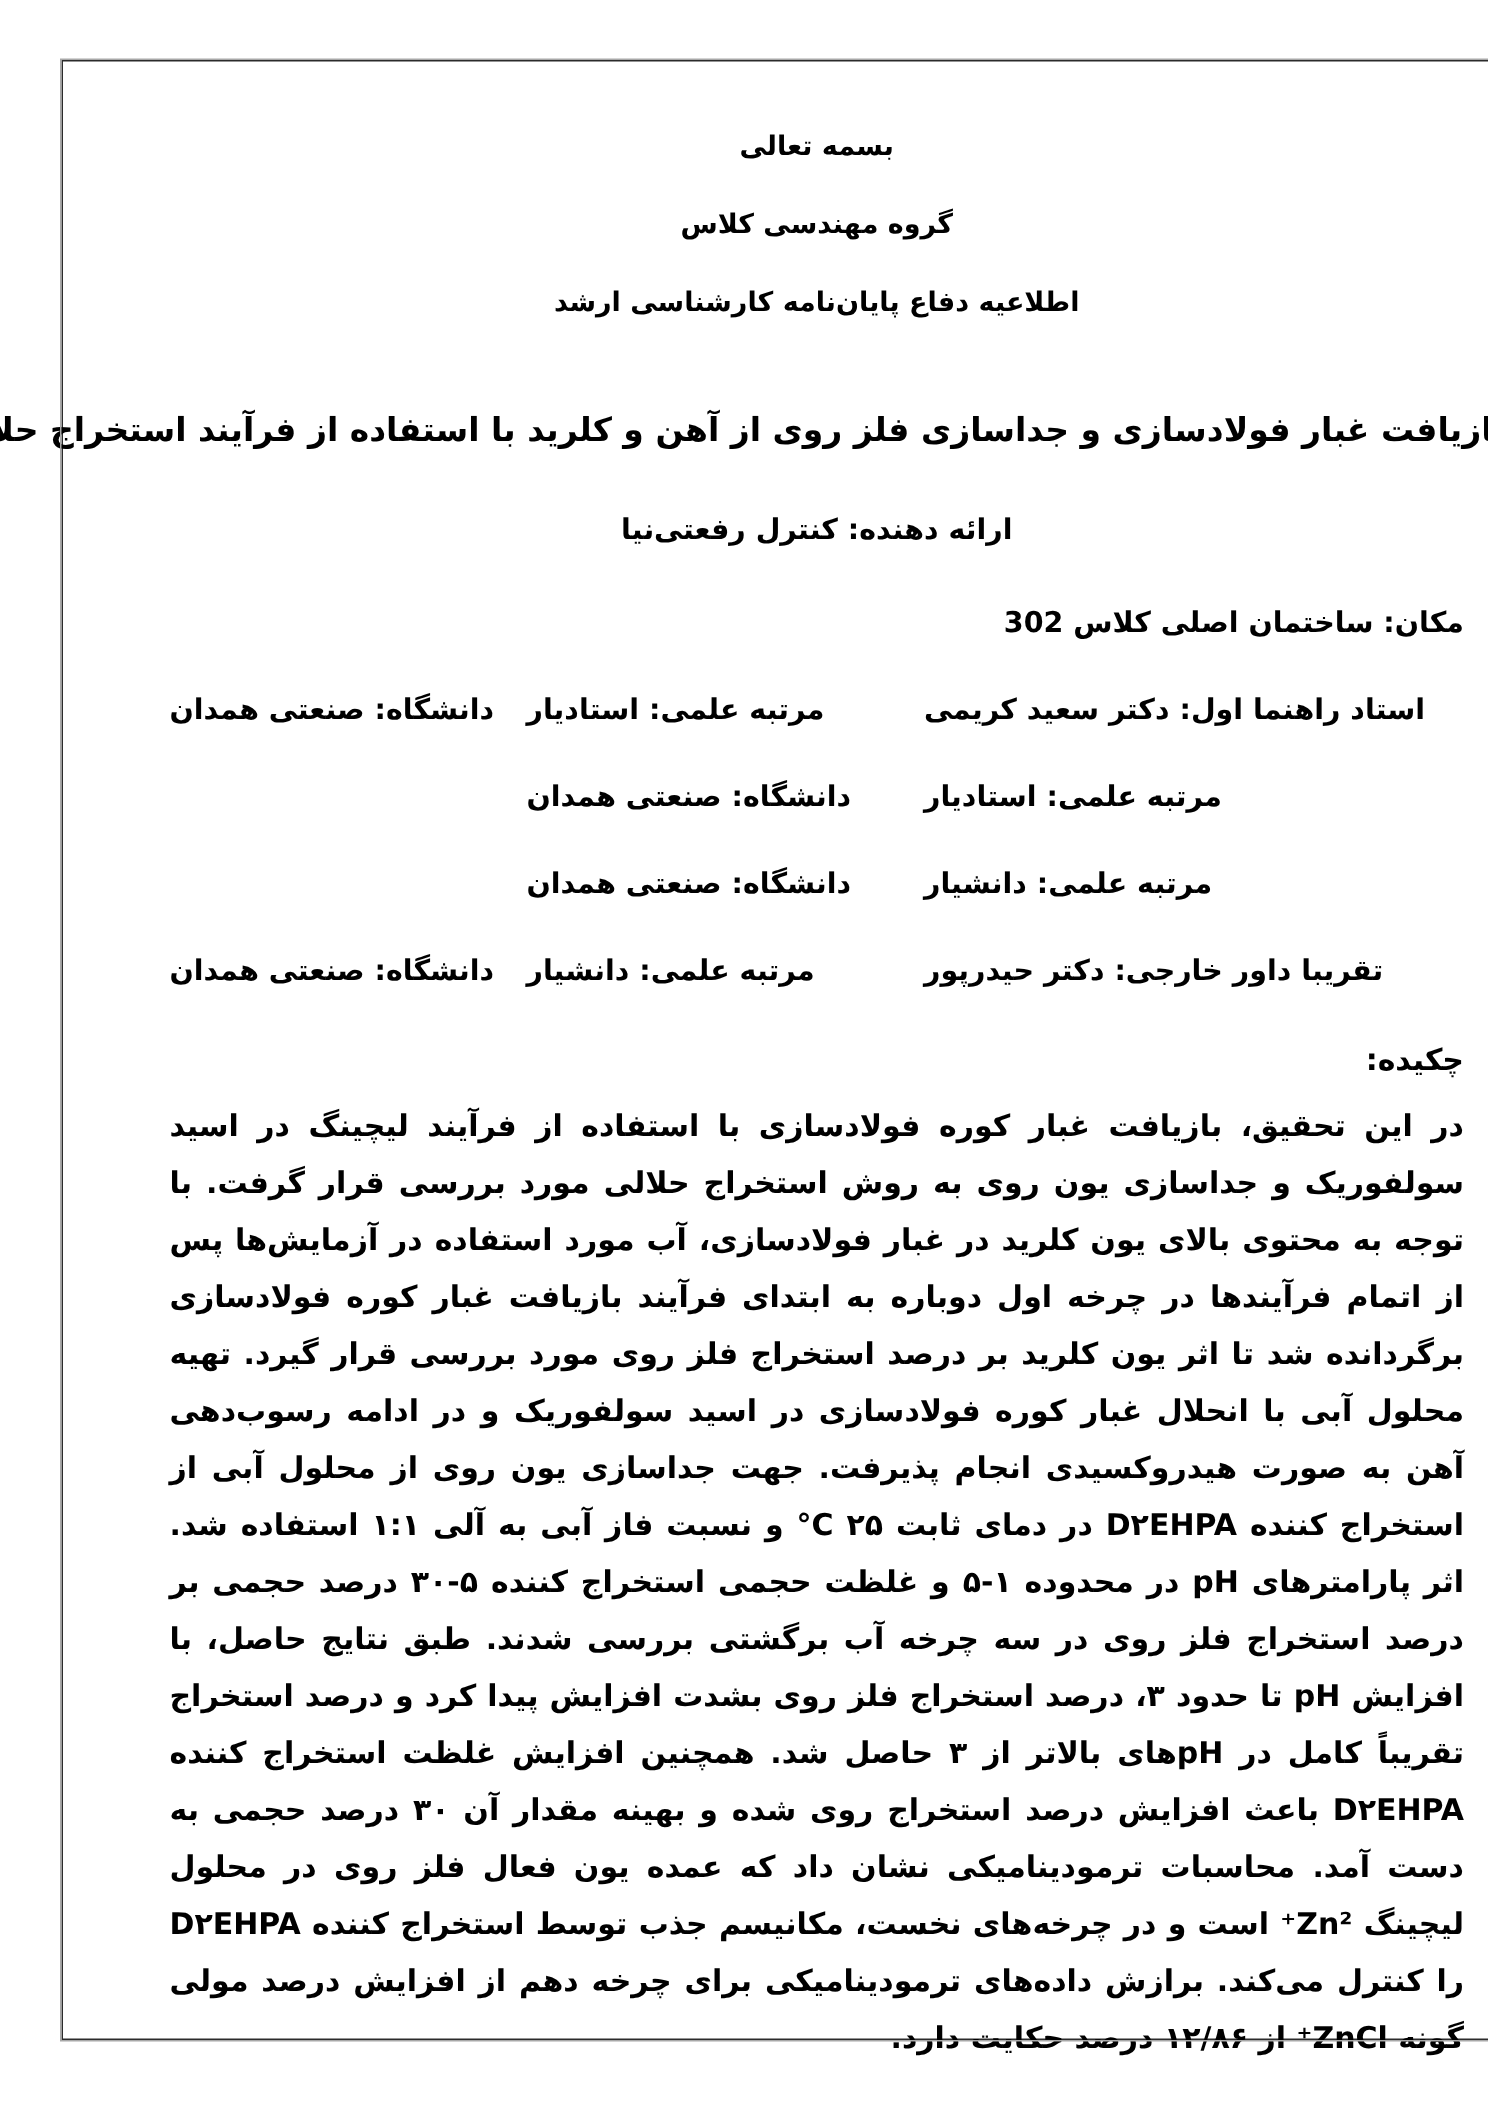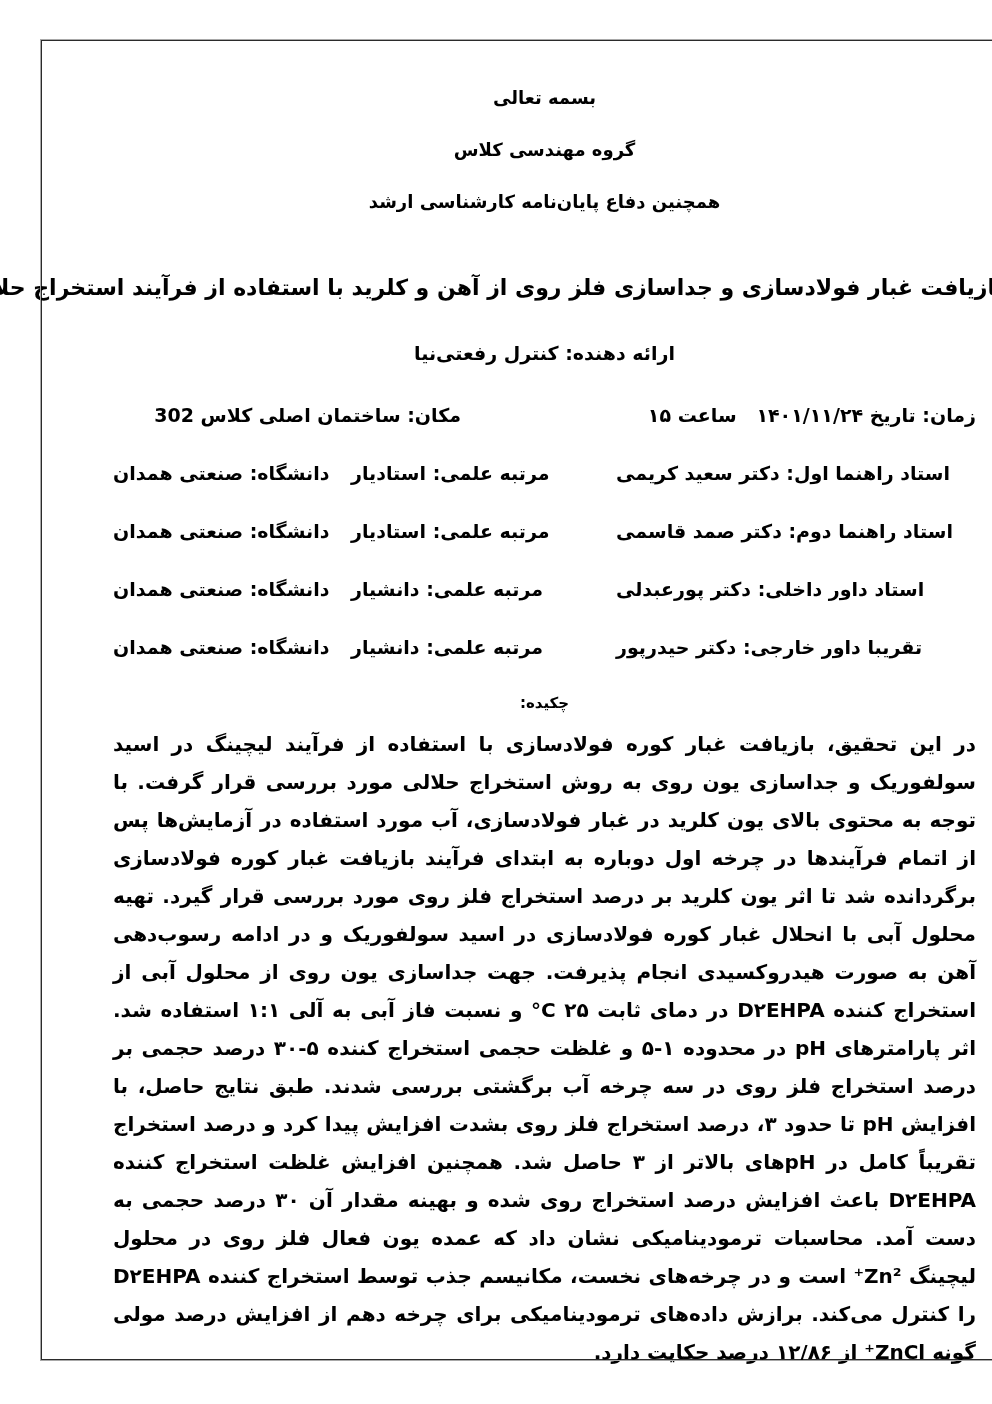--- a/index.html
+++ b/index.html
@@ -57,64 +57,61 @@
   }
   .schedule-row > span { text-align: start; }
   .committee-row {
     display: grid;
     grid-template-columns: 360px 265px 1fr;
     font-size: 19px;
     margin-top: 36px;
   }
   .committee-row > span { text-align: left; }
   .abstract-heading {
-    font-size: 15px;
+    font-size: 20px;
     margin: 36px 0 0 0;
-    text-align: center;
+    text-align: right;
   }
   .abstract-text {
     font-size: 20px;
     line-height: 38px;
     text-align: justify;
     margin: 13px 0 0 0;
   }
 </style>
 </head>
 <body>
 
 <div class="page-frame">
   <div class="page-content">
 
     <p class="header-line">بسمه تعالی</p>
     <p class="header-line">گروه مهندسی کلاس</p>
-    <p class="header-line">همچنین دفاع پایان‌نامه کارشناسی ارشد</p>
+    <p class="header-line">اطلاعیه دفاع پایان‌نامه کارشناسی ارشد</p>
 
     <h1 class="thesis-title">بازیافت غبار فولادسازی و جداسازی فلز روی از آهن و کلرید با استفاده از فرآیند استخراج حلالی</h1>
 
     <p class="presenter-line">ارائه دهنده: کنترل رفعتی‌نیا</p>
 
     <div class="schedule-row">
-      <span>زمان: تاریخ ۱۴۰۱/۱۱/۲۴&nbsp;&nbsp; ساعت ۱۵</span>
       <span>مکان: ساختمان اصلی کلاس 302</span>
     </div>
 
     <div class="committee-row">
       <span>استاد راهنما اول: دکتر سعید کریمی</span>
       <span>مرتبه علمی: استادیار</span>
       <span>دانشگاه: صنعتی همدان</span>
     </div>
 
     <div class="committee-row">
-      <span>استاد راهنما دوم: دکتر صمد قاسمی</span>
       <span>مرتبه علمی: استادیار</span>
       <span>دانشگاه: صنعتی همدان</span>
     </div>
 
     <div class="committee-row">
-      <span>استاد داور داخلی: دکتر پورعبدلی</span>
       <span>مرتبه علمی: دانشیار</span>
       <span>دانشگاه: صنعتی همدان</span>
     </div>
 
     <div class="committee-row">
       <span>تقریبا داور خارجی: دکتر حیدرپور</span>
       <span>مرتبه علمی: دانشیار</span>
       <span>دانشگاه: صنعتی همدان</span>
     </div>
 

